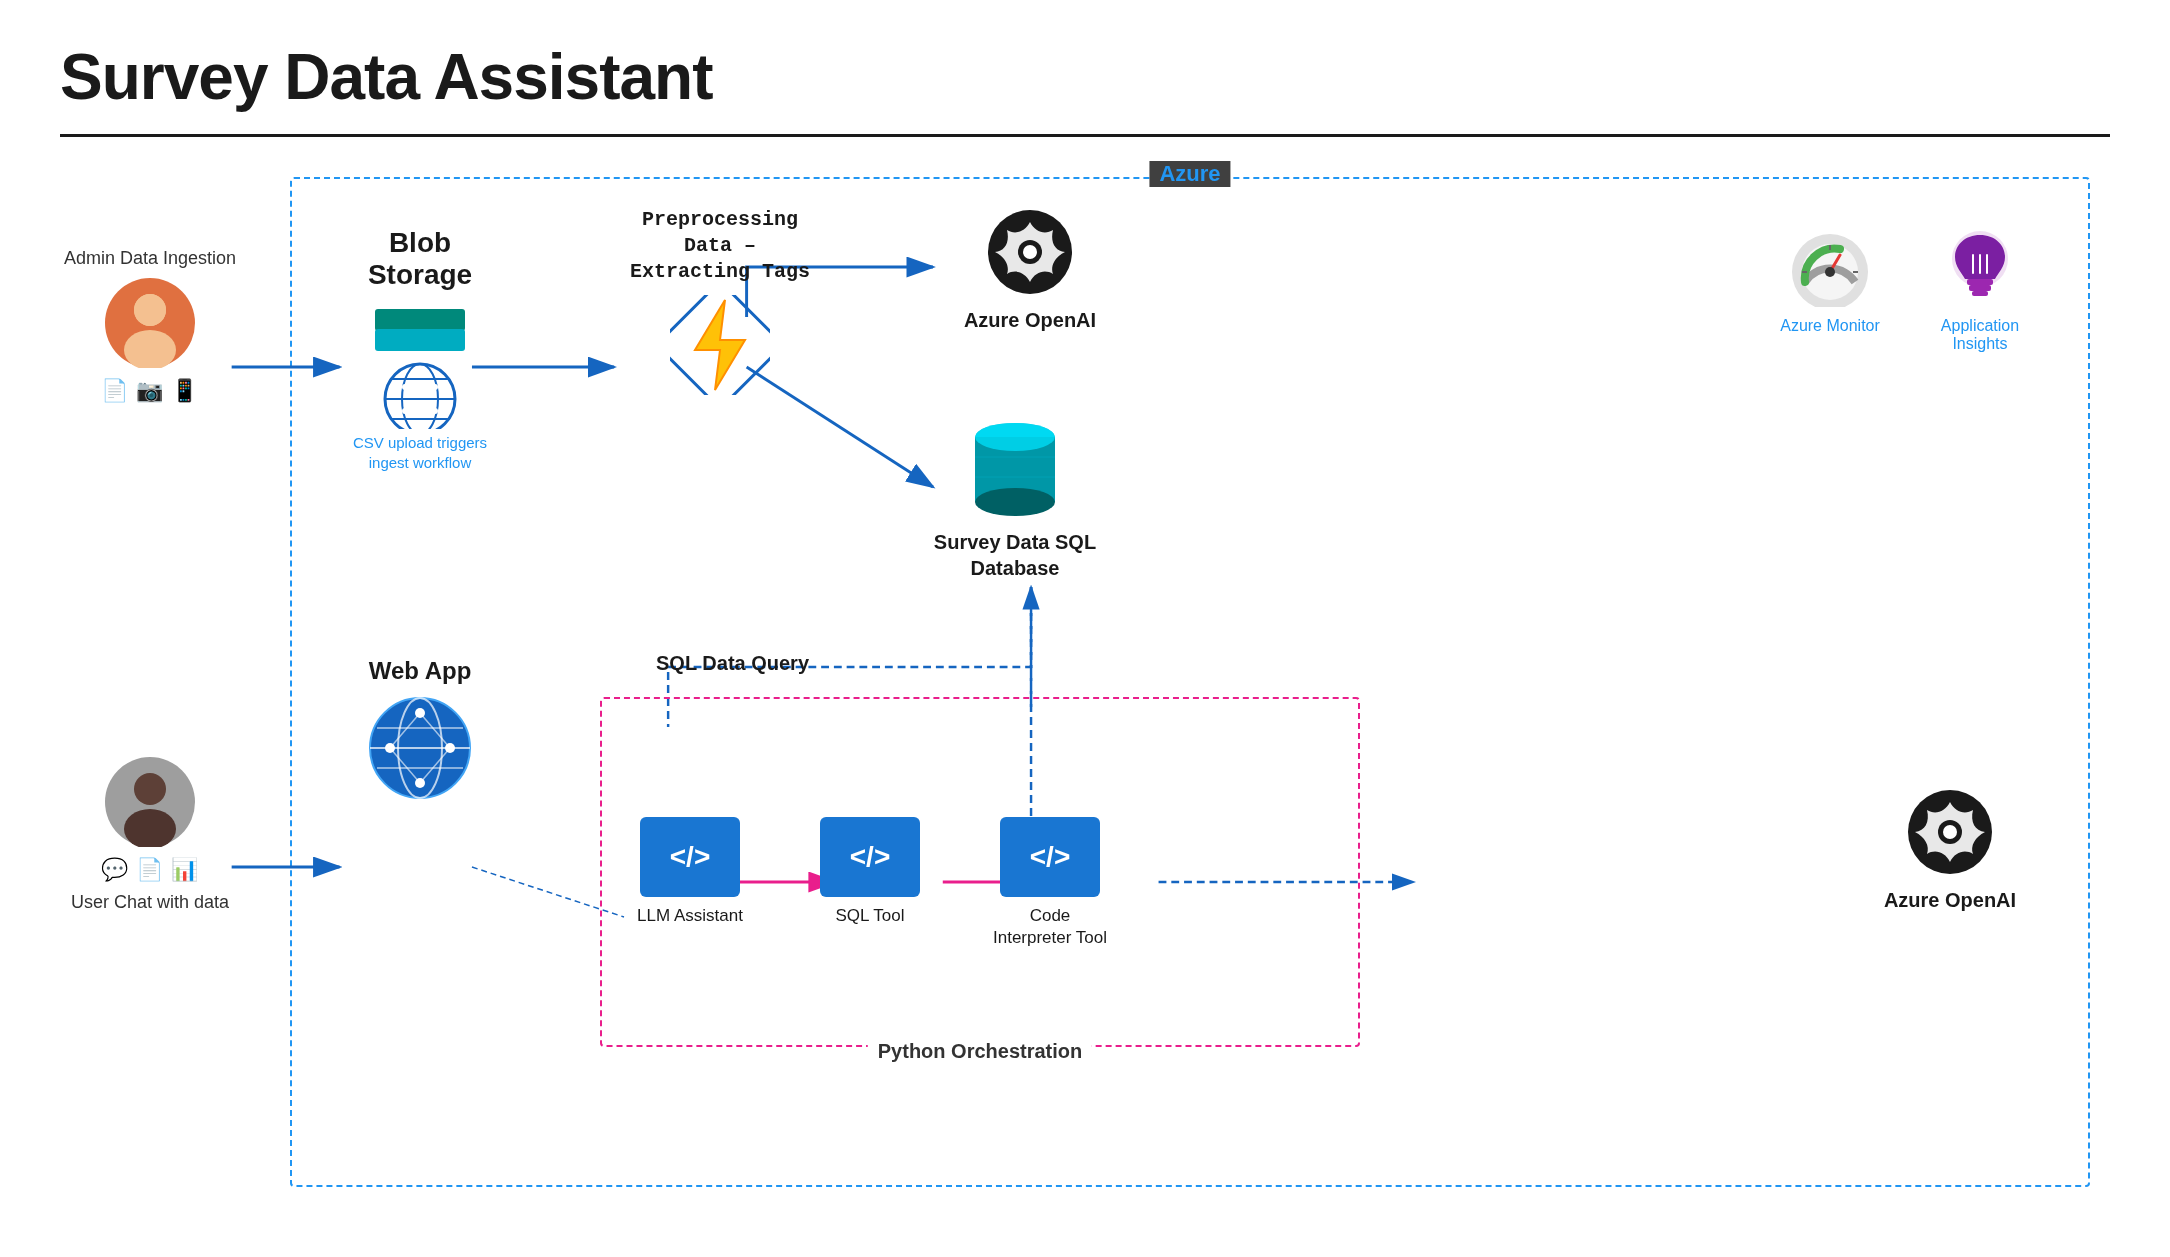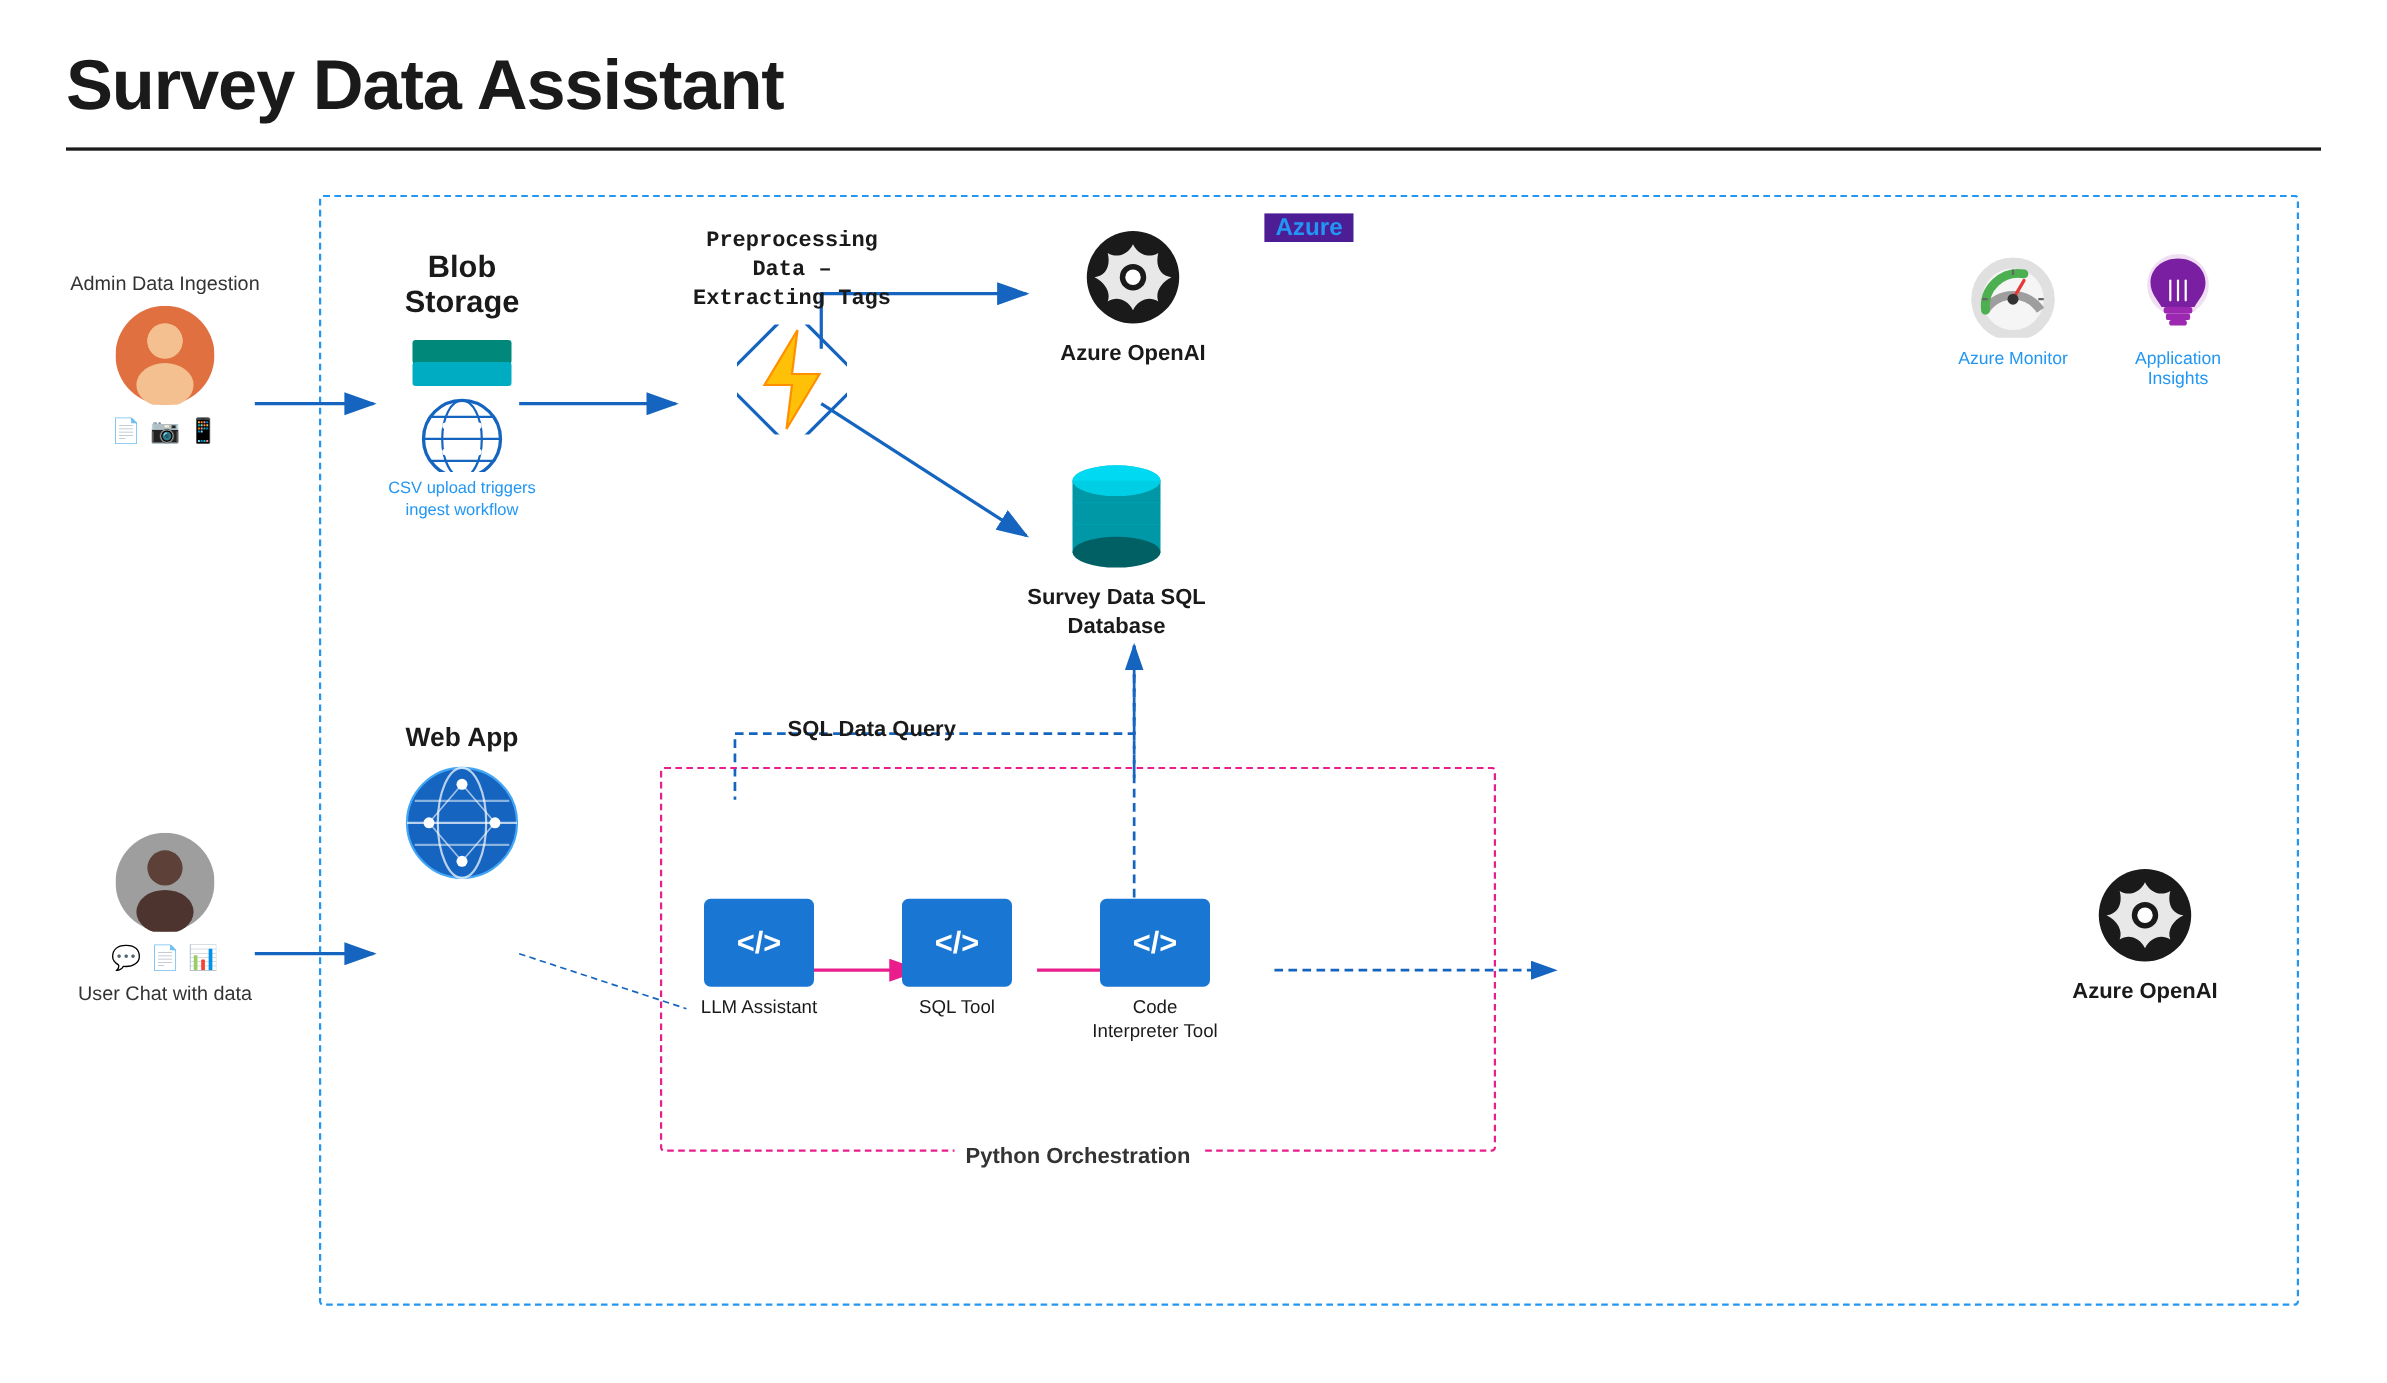--- a/index.html
+++ b/index.html
@@ -39,23 +39,22 @@
       border-radius: 4px;
     }
     .azure-label {
       position: absolute;
       top: -18px;
       left: 50%;
       transform: translateX(-50%);
       color: #2196F3;
       font-size: 22px;
       font-weight: 600;
-      background: #4c1d95;
+      background: #404040;
       padding: 0 10px;
-      margin-top: 33px;
     }
 
     
     .admin-section {
       position: absolute;
       left: 0px;
       top: 80px;
       text-align: center;
       width: 180px;
     }
@@ -203,21 +202,21 @@
       font-size: 20px;
       font-weight: 700;
       background: #fff;
       padding: 0 10px;
       white-space: nowrap;
     }
 
     
     .sql-query-label {
       position: absolute;
-      left: 656px;
+      left: 596px;
       top: 485px;
       font-size: 20px;
       font-weight: 700;
       color: #1a1a1a;
     }
 
     
     .tools-row {
       position: absolute;
       left: 570px;

